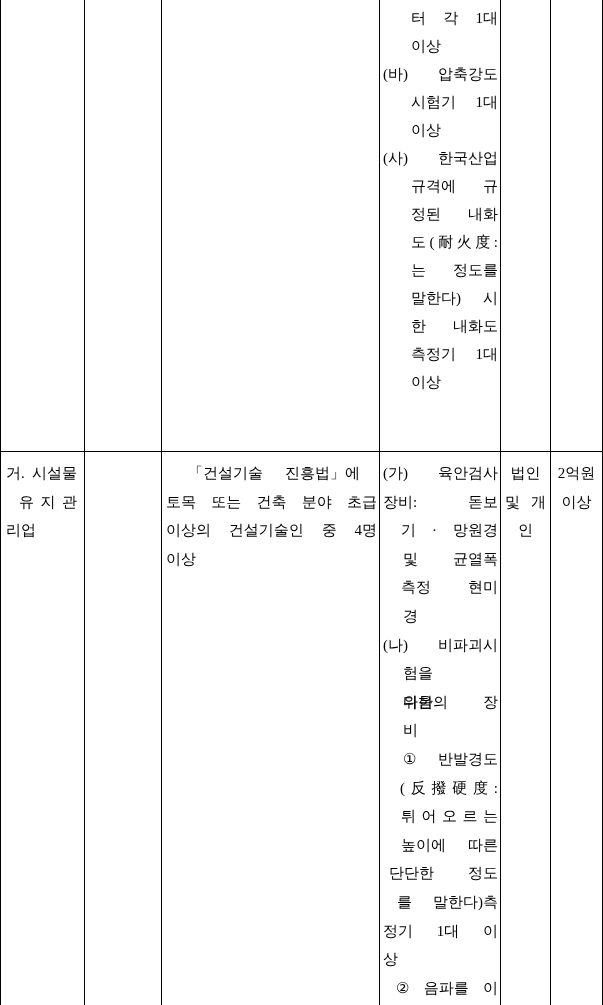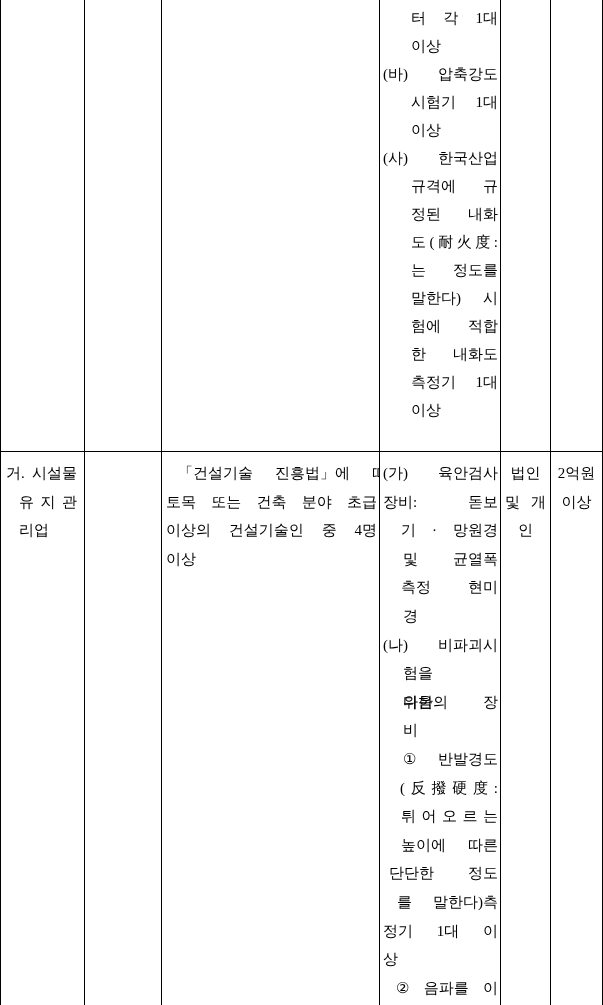--- a/index.html
+++ b/index.html
@@ -60,36 +60,35 @@
         <div class="line" style="margin-left: 28px;">이상</div>
         <div class="line sp"><span>(바)</span><span>압축강도</span></div>
         <div class="line sp" style="margin-left: 28px;"><span>시험기</span><span>1대</span></div>
         <div class="line" style="margin-left: 28px;">이상</div>
         <div class="line sp"><span>(사)</span><span>한국산업</span></div>
         <div class="line sp" style="margin-left: 28px;"><span>규격에</span><span>규</span></div>
         <div class="line sp" style="margin-left: 28px;"><span>정된</span><span>내화</span></div>
         <div class="line sp" style="margin-left: 28px;"><span>도</span><span>(</span><span>耐</span><span>火</span><span>度</span><span>:</span></div>
         <div class="line sp" style="margin-left: 28px;"><span>는</span><span>정도를</span></div>
         <div class="line sp" style="margin-left: 28px;"><span>말한다)</span><span>시</span></div>
-        <div class="line sp" style="margin-left: 28px;"><span>험에</span><span>적합</span></div>
         <div class="line sp" style="margin-left: 28px;"><span>한</span><span>내화도</span></div>
         <div class="line sp" style="margin-left: 28px; justify-content: space-between;"><span>측정기</span><span>1대</span></div>
         <div class="line" style="margin-left: 28px;">이상</div>
       </div>
     <div class="cell r1 c5"></div>
     <div class="cell r1 c6"></div>
 
     <div class="cell r2 c1">
         <div class="line sp"><span>거.</span><span>시설물</span></div>
         <div class="line sp" style="margin-left: 13px;"><span>유</span><span>지</span><span>관</span></div>
-        <div class="line" style="margin-left: 13px;">리업</div>
+        <div class="line" style="">리업</div>
       </div>
     <div class="cell r2 c2"></div>
     <div class="cell r2 c3">
-        <div class="line sp" style="margin-left: 12px; gap: 22px;"><span>「건설기술</span><span>진흥법」에</span><span>따른</span></div>
+        <div class="line sp" style="margin-left: 22px; gap: 22px;"><span>「건설기술</span><span>진흥법」에</span><span>따른</span></div>
         <div class="line sp"><span>토목</span><span>또는</span><span>건축</span><span>분야</span><span>초급</span></div>
         <div class="line sp"><span>이상의</span><span>건설기술인</span><span>중</span><span>4명</span></div>
         <div class="line">이상</div>
       </div>
     <div class="cell r2 c4">
         <div class="line sp"><span>(가)</span><span>육안검사</span></div>
         <div class="line sp" style=""><span>장비:</span><span>돋보</span></div>
         <div class="line sp" style="margin-left: 18px;"><span>기</span><span>·</span><span>망원경</span></div>
         <div class="line sp" style="margin-left: 20px;"><span>및</span><span>균열폭</span></div>
         <div class="line sp" style="margin-left: 18px; text-align: right;"><span>측정</span><span>현미</span></div>

